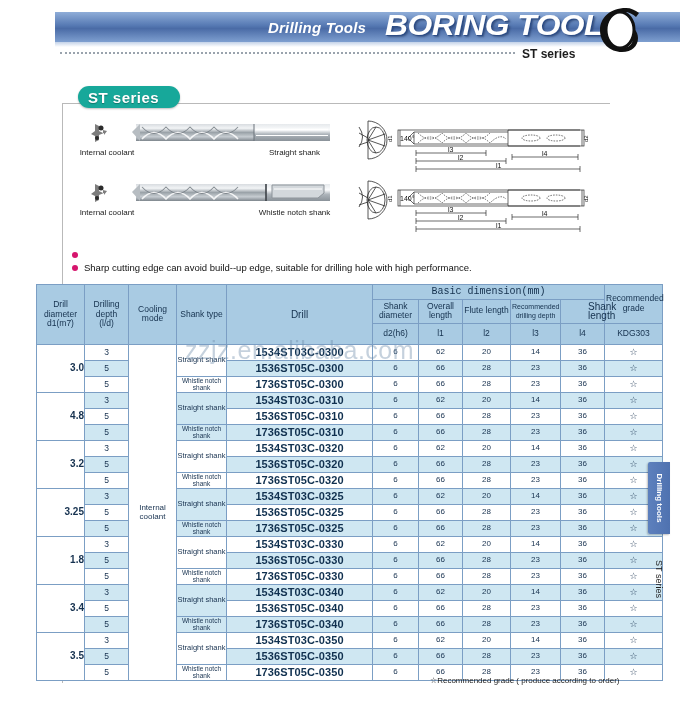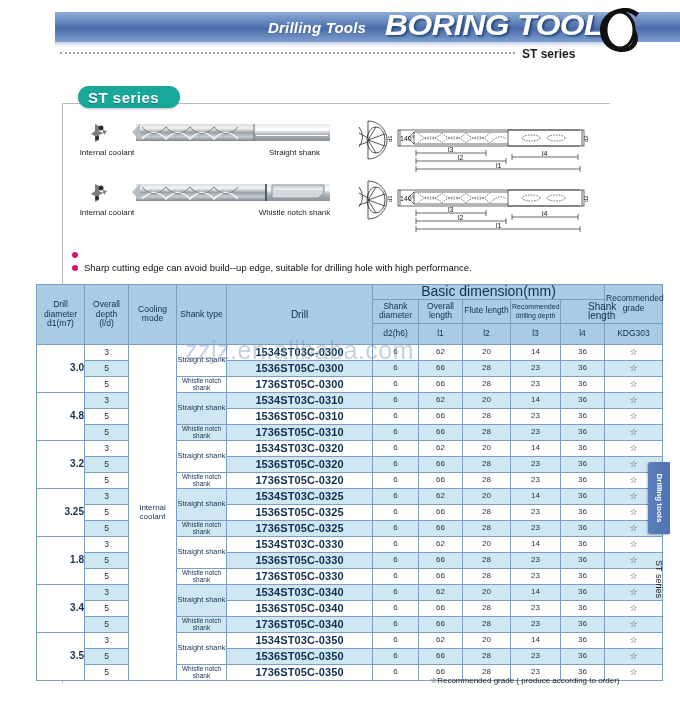--- a/index.html
+++ b/index.html
@@ -392,27 +392,27 @@
         <col class="c-l4">
         <col class="c-grade">
     </colgroup>
     <thead>
       <tr>
         <th rowspan="3">
           <div>Drill diameter</div>
           <div>d1(m7)</div>
         </th>
         <th rowspan="3">
-          <div>Overall depth</div>
+          <div>Drilling depth</div>
           <div>(l/d)</div>
         </th>
         <th rowspan="3">Cooling mode</th>
         <th rowspan="3">Shank type</th>
         <th rowspan="3" style="font-size:10px;">Drill</th>
-        <th colspan="5" style="font-size:14px;">Basic dimension(mm)</th>
+        <th colspan="5" style="font-size:10px;font-family:Liberation Mono, monospace;">Basic dimension(mm)</th>
         <th rowspan="2">Recommended grade</th>
       </tr>
       <tr>
         <th>Shank diameter</th>
         <th>Overall length</th>
         <th>Flute length</th>
         <th style="font-size:7px;">Recommended drilling depth</th>
         <th style="font-size:10px;padding-left:27px;">Shank length</th>
       </tr>
       <tr>

